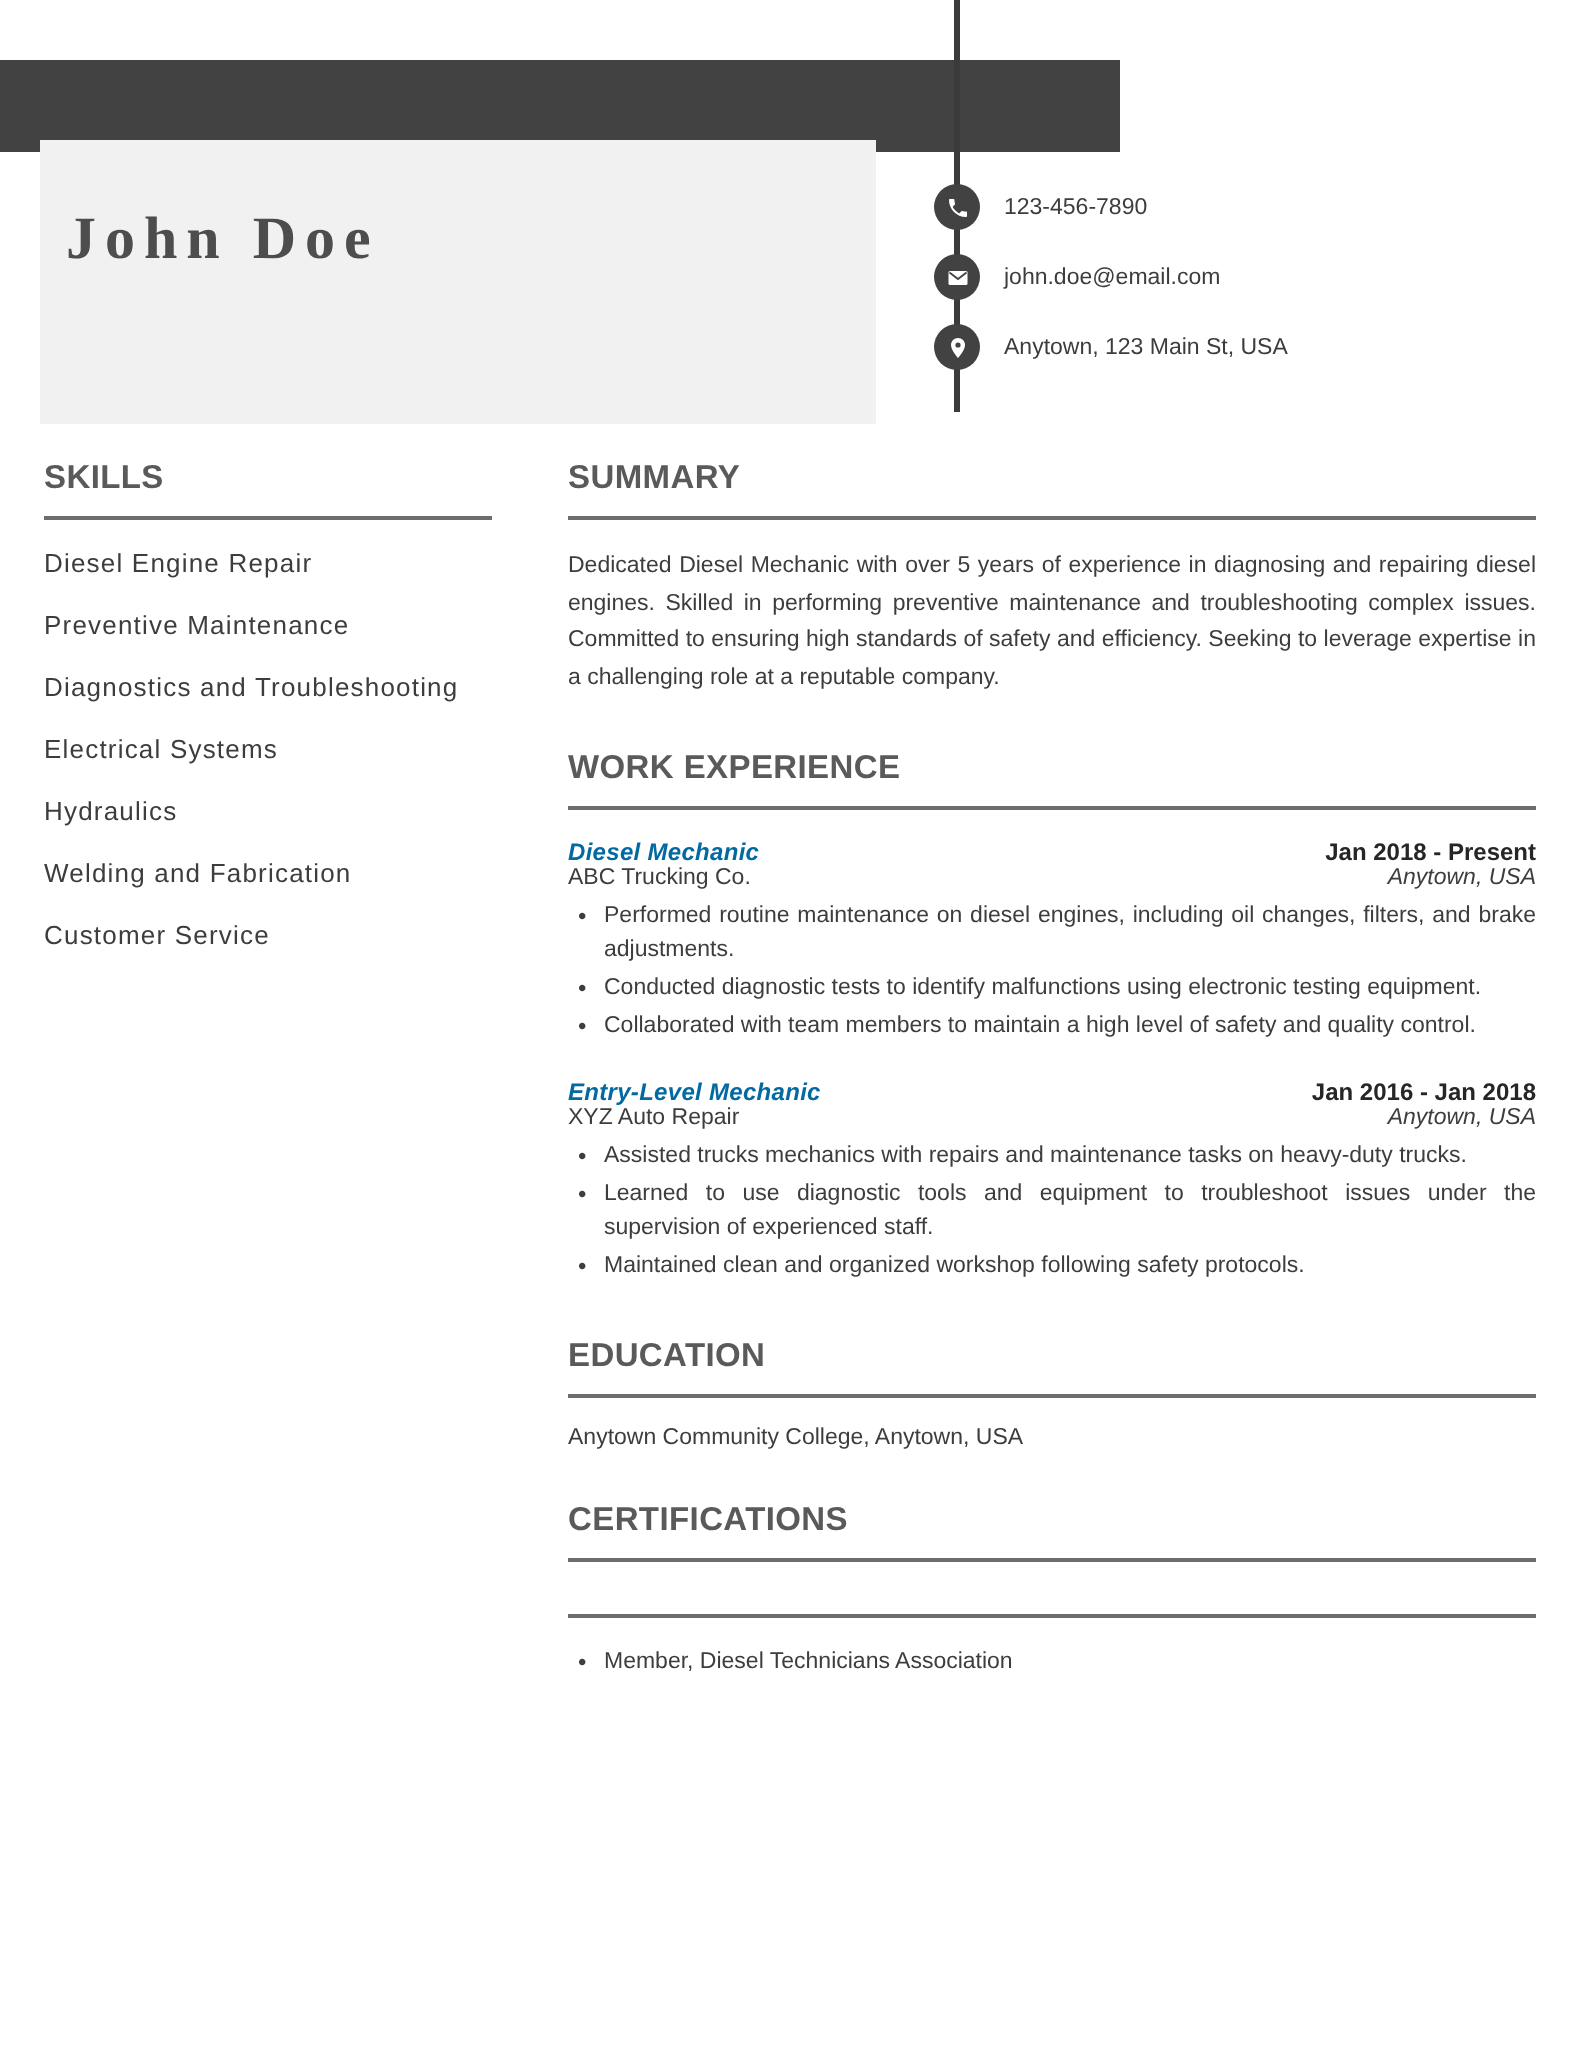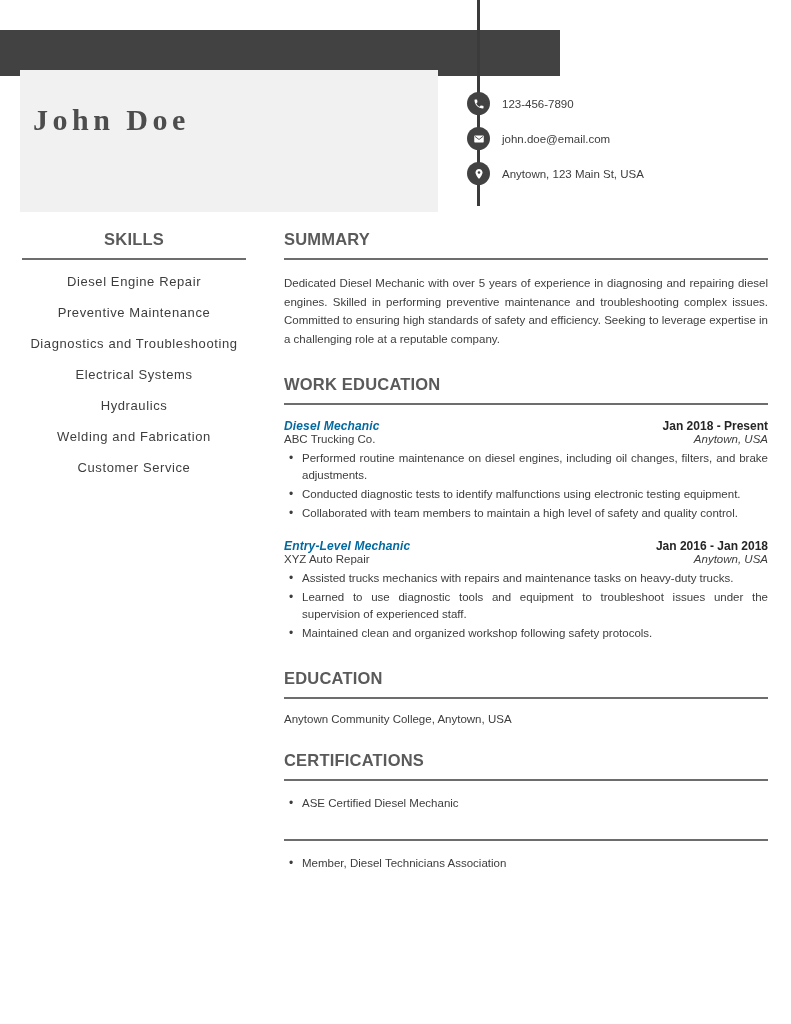--- a/index.html
+++ b/index.html
@@ -93,21 +93,20 @@
     position: absolute;
     left: 0;
     top: 230px;
     width: 791px;
   }
   .col-left {
     position: absolute;
     left: 22px;
     top: 0;
     width: 224px;
-    text-align: center;
   }
   .col-right {
     position: absolute;
     left: 284px;
     top: 0;
     width: 484px;
   }
 
   .sec-title {
     font-size: 16.5px;
@@ -262,21 +261,21 @@
 
   <div class="col-right">
 
     <div class="sec-block">
       <div class="sec-title">SUMMARY</div>
       <div class="sec-rule"></div>
       <p class="summary-text">Dedicated Diesel Mechanic with over 5 years of experience in diagnosing and repairing diesel engines. Skilled in performing preventive maintenance and troubleshooting complex issues. Committed to ensuring high standards of safety and efficiency. Seeking to leverage expertise in a challenging role at a reputable company.</p>
     </div>
 
     <div class="sec-block">
-      <div class="sec-title">WORK EDUCATION</div>
+      <div class="sec-title">WORK EXPERIENCE</div>
       <div class="sec-rule"></div>
 
       <div class="exp-entry">
         <div class="entry-row">
           <span class="entry-title">Diesel Mechanic</span>
           <span class="entry-date">Jan 2018 - Present</span>
         </div>
         <div class="entry-row">
           <span class="entry-org">ABC Trucking Co.</span>
           <span class="entry-loc">Anytown, USA</span>
@@ -309,23 +308,20 @@
       <div class="sec-title">EDUCATION</div>
       <div class="sec-rule"></div>
       <div class="entry">
         <div class="entry-org">Anytown Community College, Anytown, USA</div>
       </div>
     </div>
 
     <div class="sec-block">
       <div class="sec-title">CERTIFICATIONS</div>
       <div class="sec-rule"></div>
-      <ul class="bullets">
-        <li>ASE Certified Diesel Mechanic</li>
-      </ul>
     </div>
 
     <div class="sec-block">
       <div class="sec-rule"></div>
       <ul class="bullets">
         <li>Member, Diesel Technicians Association</li>
       </ul>
     </div>
 
   </div>

